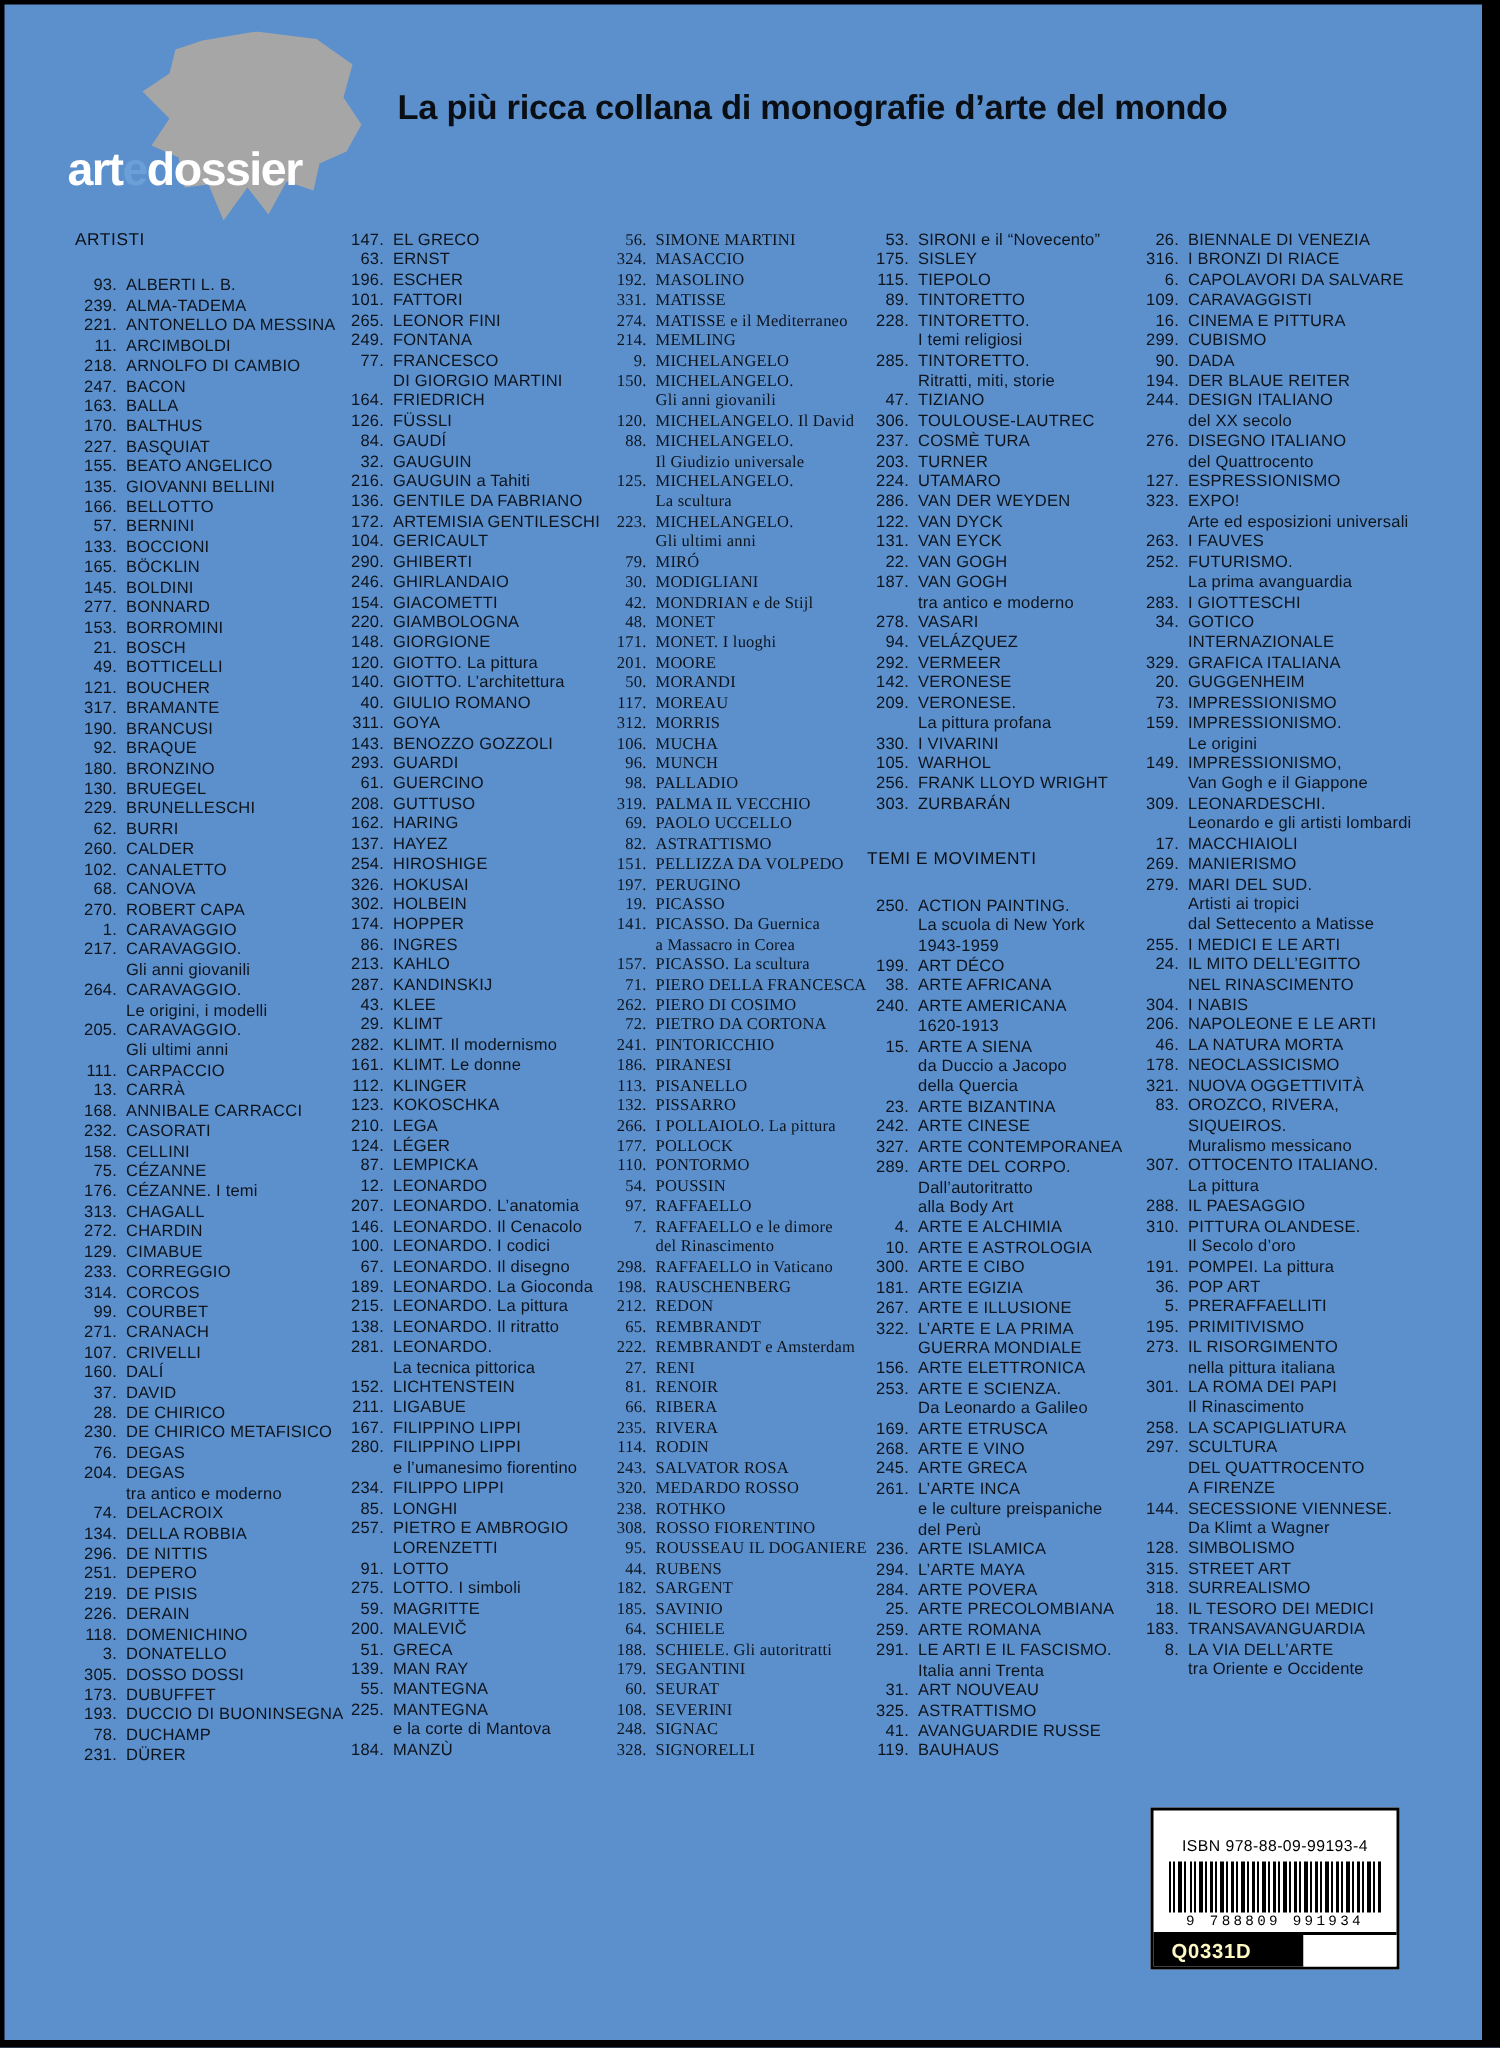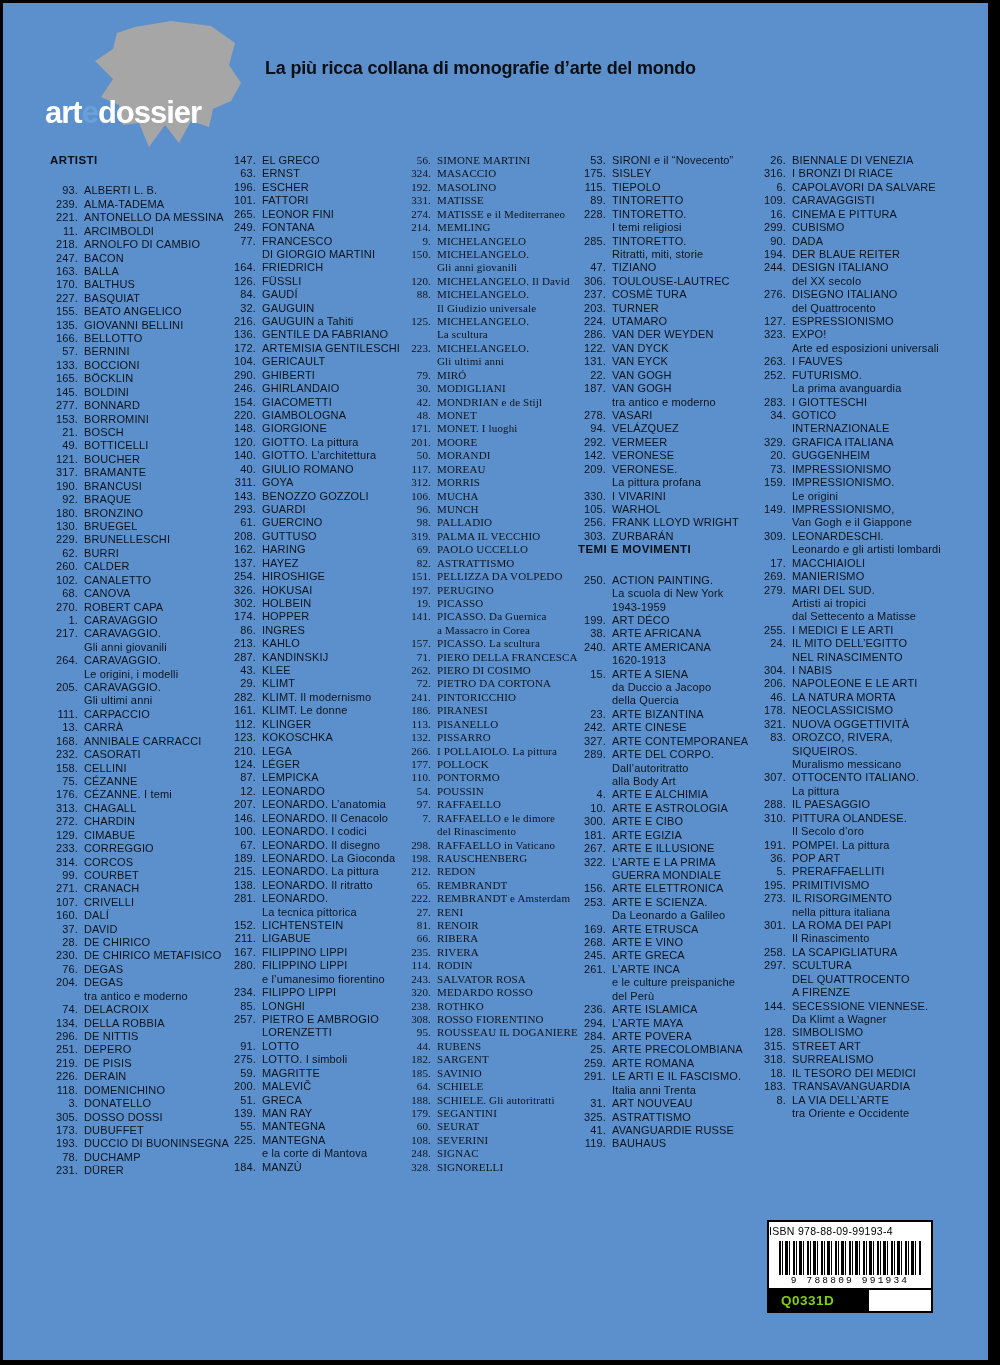--- a/index.html
+++ b/index.html
@@ -21,71 +21,71 @@
   .logo{position:absolute;left:40px;top:14px;width:280px;height:130px;text-align:center;}
   .logo-blob{position:absolute;left:40px;top:4px;}
   .logo-text{
     position:absolute;left:2px;top:78px;
     font-size:31px;font-weight:700;letter-spacing:-1px;
     color:#fff;white-space:nowrap;
   }
   .logo-text .e{color:#6aa0d8;}
   .page-title{
     position:absolute;left:262px;top:55px;
-    font-size:18px;font-weight:700;letter-spacing:-0.2px;
+    font-size:23px;font-weight:700;letter-spacing:-0.2px;
     color:#0a0f16;white-space:nowrap;
   }
   
   .columns{
     position:absolute;left:47px;top:151px;width:905px;
     display:flex;
   }
   .col{flex:none;font-size:11px;line-height:13.42px;letter-spacing:0.15px;}
   .col:nth-child(1){width:178px;}
   .col:nth-child(2){width:175px;}
   .col:nth-child(3){width:175px;font-family:Liberation Serif, serif;}
   .col:nth-child(4){width:180px;}
   .col:nth-child(5){width:190px;}
   .col-header{
-    font-weight:700;font-size:11.5px;letter-spacing:0.4px;
+    font-weight:400;font-size:11.5px;letter-spacing:0.4px;
     color:#0a0f16;margin-bottom:17px;
   }
-  .col-header.mid{margin-bottom:17px;}
+  .col-header.mid{margin-top:24px;margin-bottom:17px;}
   .entry{display:flex;}
   .entry .num{
     flex:none;width:28px;text-align:right;margin-right:6px;
     white-space:nowrap;
   }
   .entry .title{flex:1;min-width:0;}
   .entry .line{white-space:nowrap;}
   
   .barcode-assembly{
     position:absolute;right:55px;bottom:47px;width:166px;
     background:#fff;border:2px solid #000;box-sizing:border-box;
   }
   .isbn-text{
-    font-size:10.5px;letter-spacing:0.3px;
-    color:#000;padding-top:3px;height:14px;
+    font-size:10.5px;letter-spacing:0.3px;text-align:center;
+    color:#000;padding-top:18px;height:14px;
   }
   .barcode-bars{
     height:34px;margin:2px 10px 0 10px;
     background:repeating-linear-gradient(90deg,
       #000 0 1.6px,#fff 1.6px 3.2px,
       #000 3.2px 4.4px,#fff 4.4px 6.4px,
       #000 6.4px 9px,#fff 9px 10.4px,
       #000 10.4px 11.4px,#fff 11.4px 14px);
   }
   .barcode-digits{
     font-family:Liberation Mono, monospace;
     font-size:9.5px;letter-spacing:2.2px;text-align:center;
     color:#000;height:13px;line-height:12px;
   }
   .code-row{display:flex;height:21px;border-top:2px solid #000;}
   .code-black{
-    width:100px;background:#000;color:#84cc16;
+    width:100px;background:#000;color:#fef9c3;
     font-weight:700;font-size:13.5px;line-height:21px;
     padding-left:12px;box-sizing:border-box;letter-spacing:0.5px;
   }
   .code-white{flex:1;background:#fff;}
 </style>
 </head>
 <body>
 
 <div class="page" style="background: rgb(92, 144, 204); color: rgb(13, 20, 29);">
 

